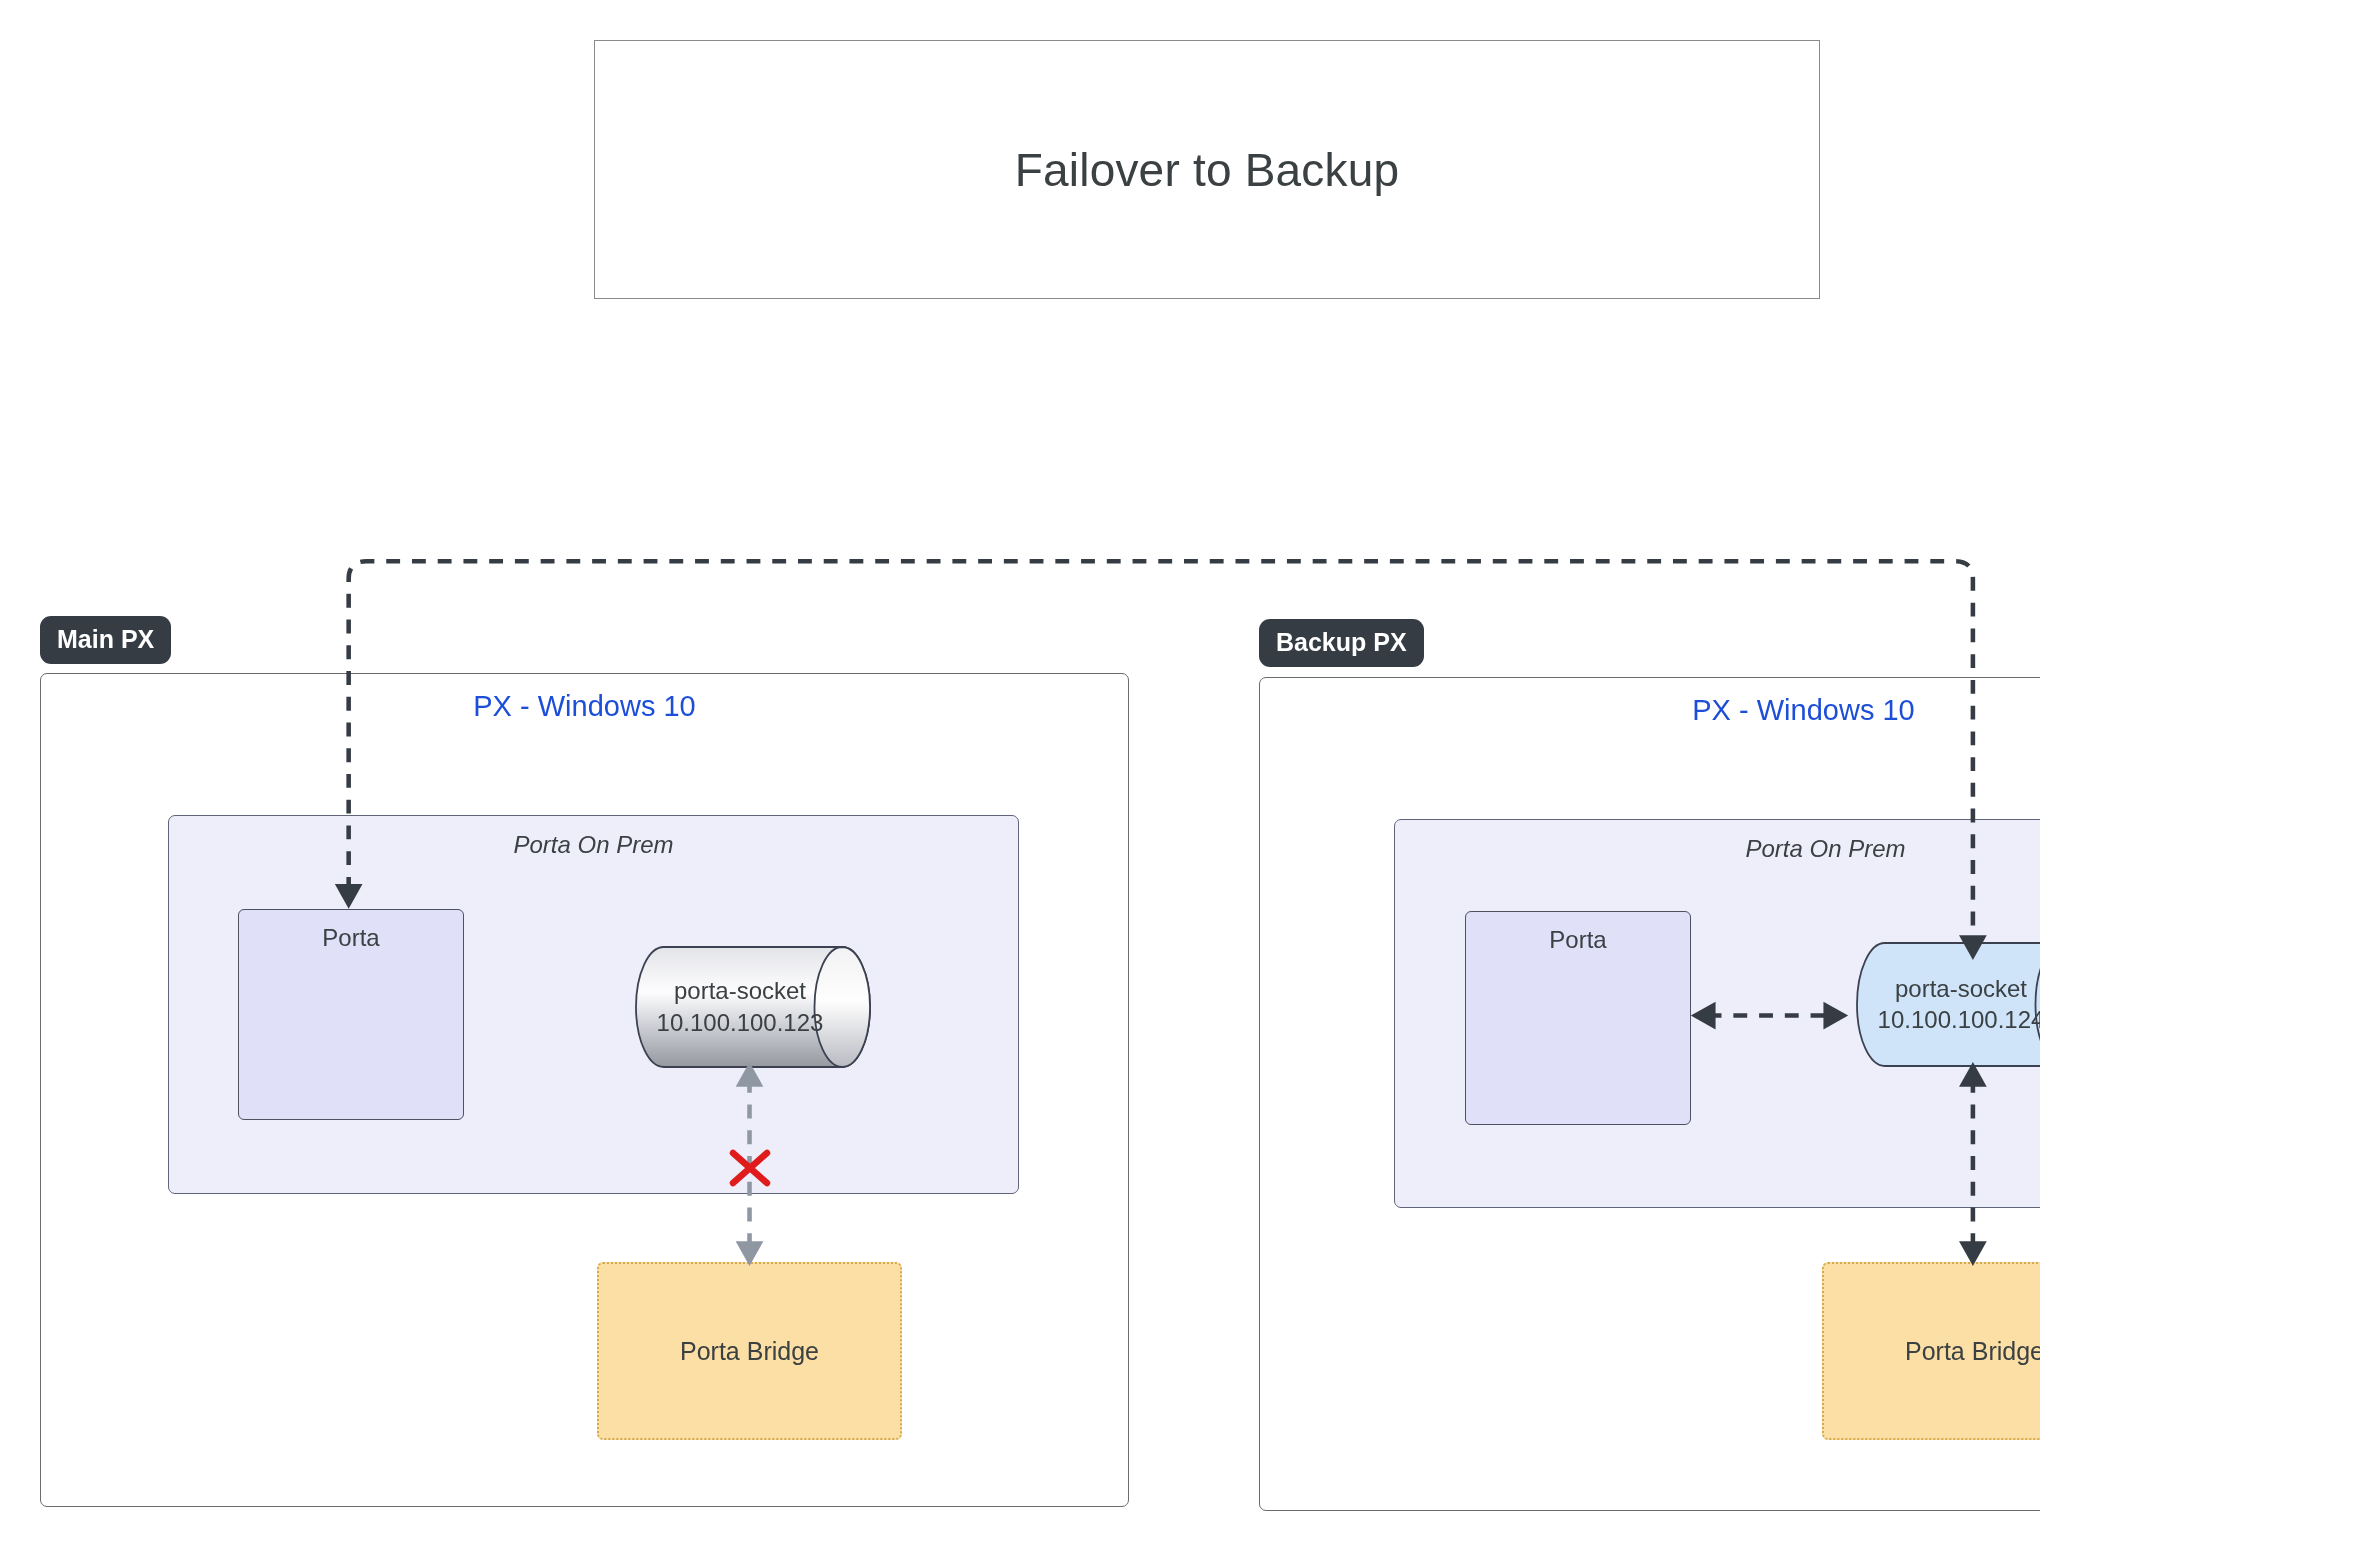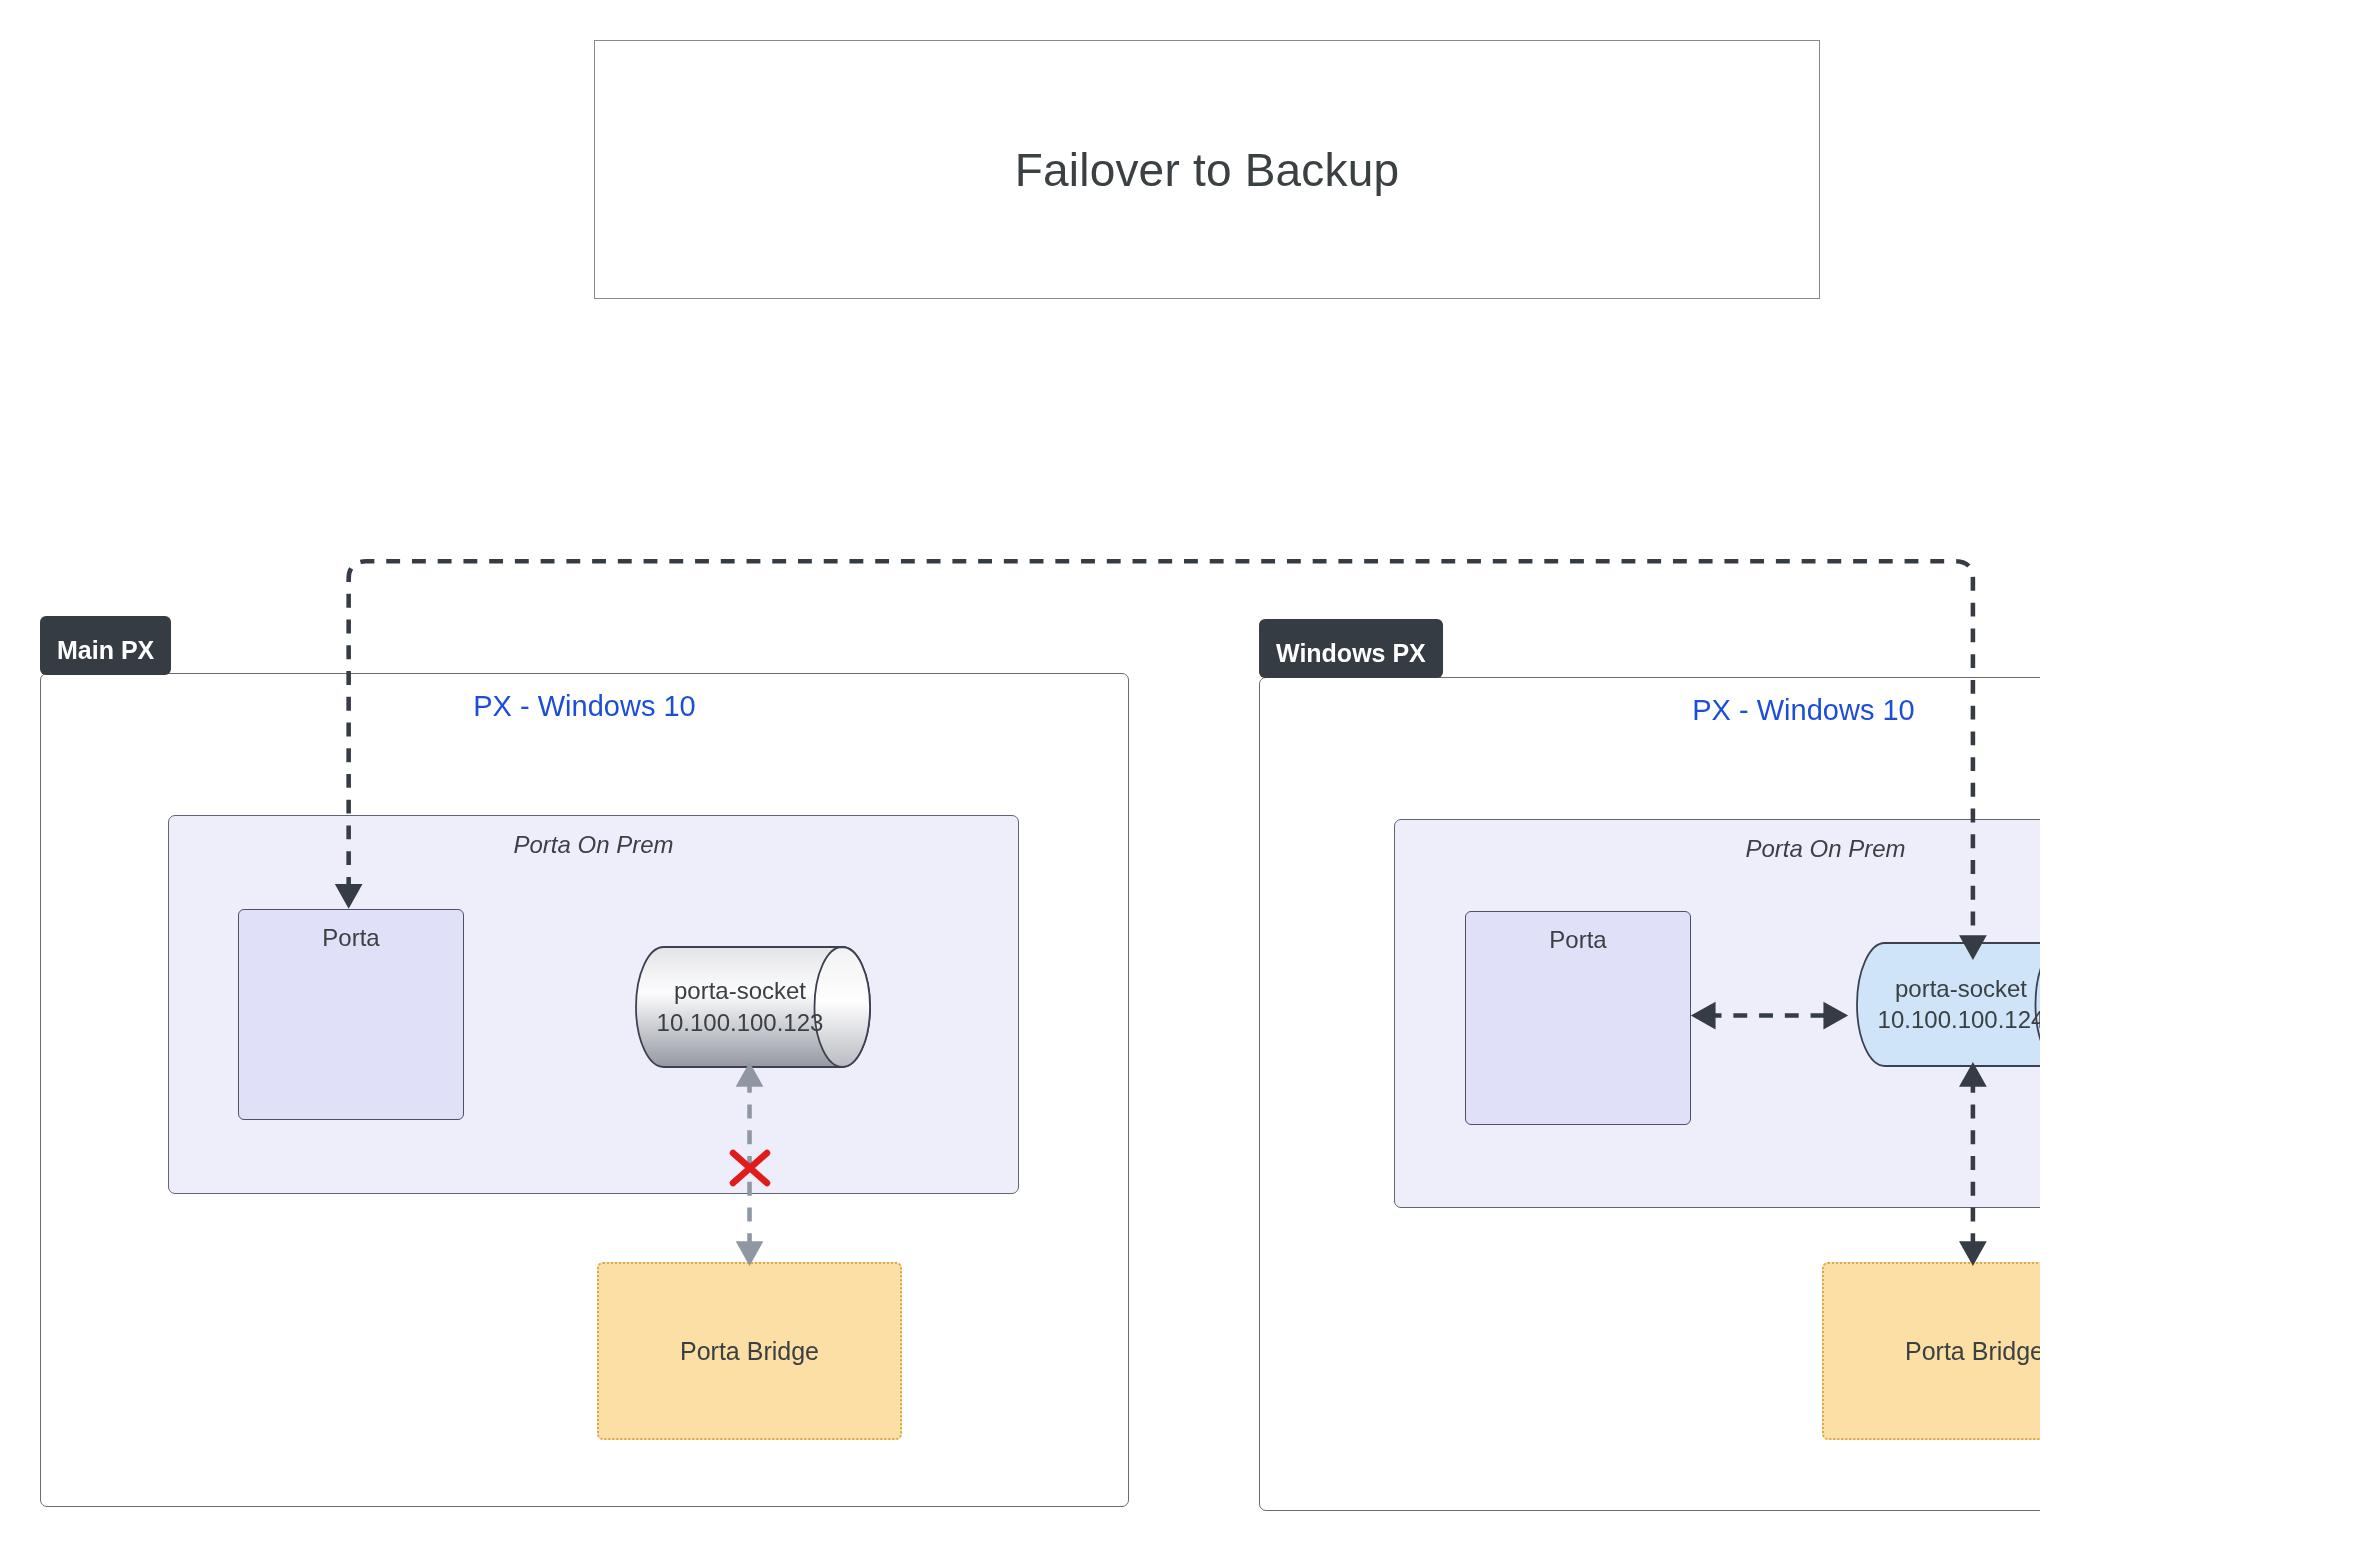--- a/index.html
+++ b/index.html
@@ -39,22 +39,22 @@
     letter-spacing: 0.2px;
   }
 
   
   .zone-badge {
     position: absolute;
     background: #353c44;
     color: #ffffff;
     font-weight: bold;
     font-size: 25px;
-    border-radius: 6px;
-    padding: 22px 17px 12px 17px;
+    border-radius: 11px;
+    padding: 11px 17px 12px 17px;
     line-height: 1;
     white-space: nowrap;
     z-index: 30;
   }
 
   
   .px-container {
     position: absolute;
     border: 1.6px solid #6b6b6b;
     border-radius: 7px;
@@ -249,21 +249,21 @@
     <div class="cyl-label" style="width:188px; left:12px;">
       <div>porta-socket</div>
       <div>10.100.100.123</div>
     </div>
   </div>
 
   <div class="bridge-box" style="left:597px; top:1262px; width:305px; height:178px;">
     <div class="bridge-label">Porta Bridge</div>
   </div>
 
-  <div class="zone-badge" style="left:1259px; top:619px;">Windows PX</div>
+  <div class="zone-badge" style="left:1259px; top:619px;">Backup PX</div>
 
   <div class="px-container" style="left:1259px; top:677px; width:1089px; height:834px;">
     <div class="px-container-label">PX - Windows 10</div>
   </div>
 
   <div class="onprem" style="left:1394px; top:819px; width:863px; height:389px;">
     <div class="onprem-label">Porta On Prem</div>
   </div>
 
   <div class="porta-box" style="left:1465px; top:911px; width:226px; height:214px;">

